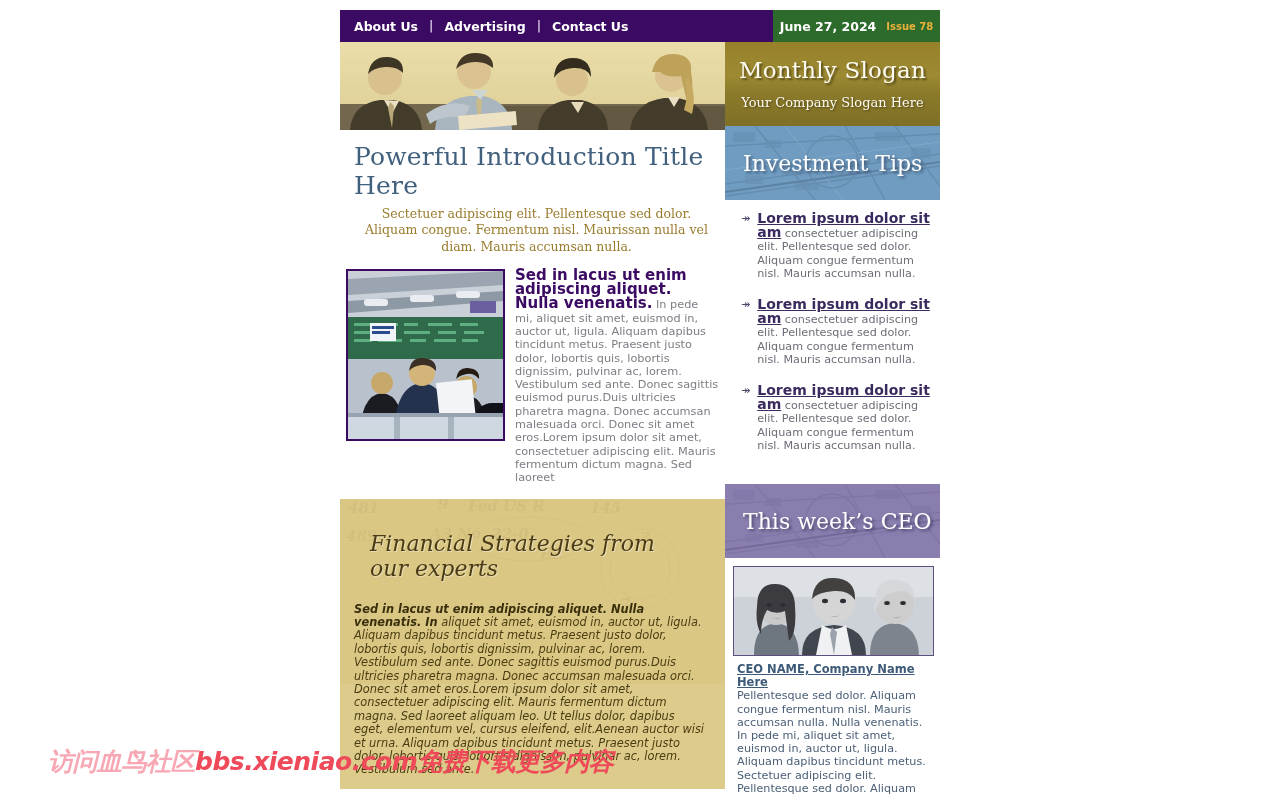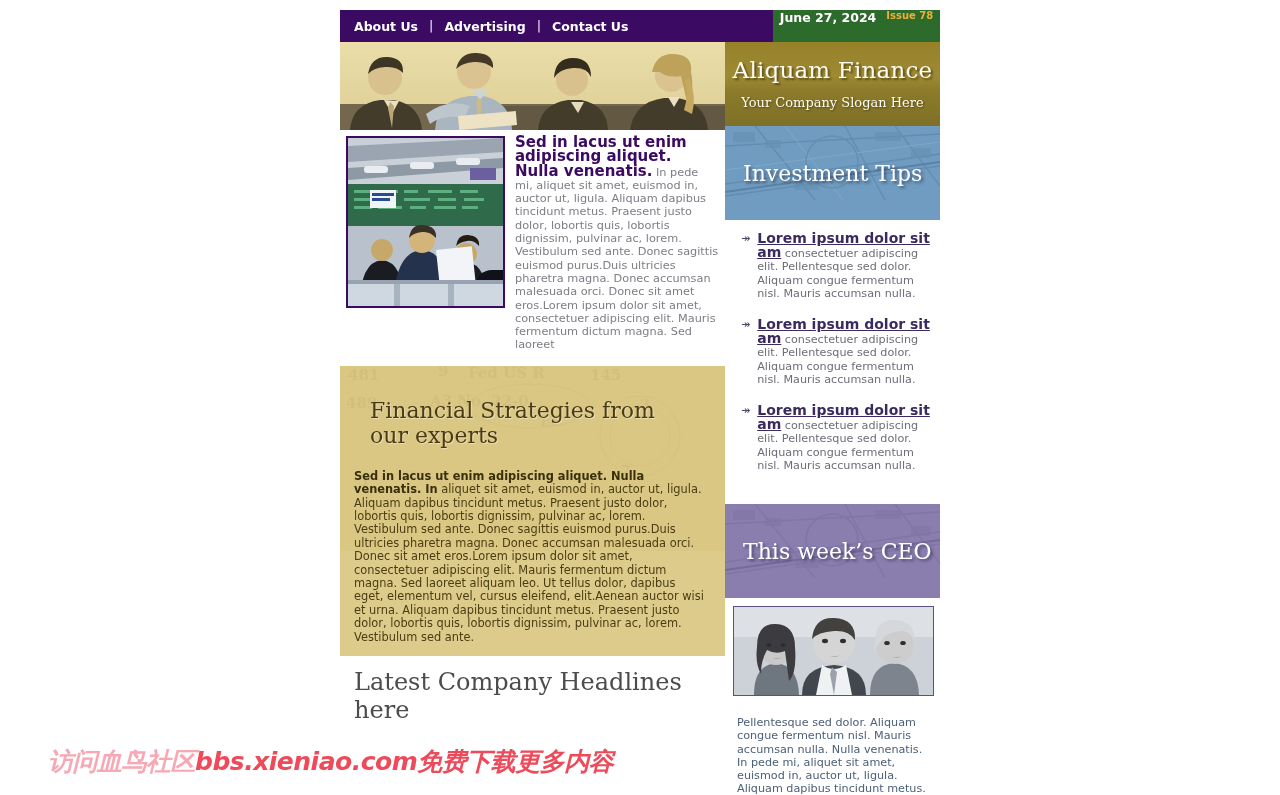--- a/index.html
+++ b/index.html
@@ -24,21 +24,21 @@
     color:#ffffff;
   }
   .nav a{
     color:#ffffff;text-decoration:none;
     font-weight:bold;font-size:12.5px;
     font-family:"DejaVu Sans", sans-serif;
   }
   .nav .sep{color:#d9c7e8;margin:0 11px;font-size:12px;font-weight:bold;}
   .issuebar{
     flex:1;background:#2c6b2c;
-    display:flex;justify-content:center;
+    display:flex;align-items:center;justify-content:center;
     gap:10px;
   }
   .issuebar .date{color:#ffffff;font-weight:bold;font-size:12.5px;}
   .issuebar .issue{color:#e8b03a;font-weight:bold;font-size:10px;}
 
   
   .cols{display:flex;}
   .left{width:385px;}
   .right{width:215px;background:#ffffff;}
 
@@ -63,21 +63,21 @@
   }
   .masthead .mslog{
     font-family:"DejaVu Serif", serif;
     font-size:13px;color:#fdfbf2;
     text-shadow:1px 1px 2px rgba(40,30,0,.55);
     margin-top:12px;
   }
 
   
   .banner{
-    width:215px;height:94px;position:relative;overflow:hidden;
+    width:215px;height:74px;position:relative;overflow:hidden;
     display:flex;align-items:center;
   }
   .banner.blue{background:#6f9cc0;}
   .banner.purple{background:#8a7eae;}
   .banner .btxt{
     position:relative;z-index:3;
     font-family:"DejaVu Serif", serif;
     font-size:22px;color:#ffffff;
     text-shadow:2px 2px 3px rgba(20,20,50,.5);
     padding-left:18px;
@@ -108,20 +108,21 @@
     font-size:11.3px;line-height:13.3px;color:#7d7d85;
     font-family:"DejaVu Sans", sans-serif;
   }
   .artbody b{color:#3b0a63;font-size:15px;}
 
   
   .gold{
     margin:4px 0 0 0;width:385px;
     background:#ddcb8b;position:relative;overflow:hidden;
     padding:4px 0 12px 0;
+    font-style:italic;
   }
   .gold .goldtex{position:absolute;inset:0;opacity:.30;}
   .gold h2{
     position:relative;z-index:2;margin:16px;padding:12px 14px 6px 14px;
     font-family:"DejaVu Serif", serif;font-weight:normal;
     font-size:22px;color:#4b3b14;
     text-shadow:1px 1px 1px rgba(255,255,255,.45);
   }
   .gold p{
     position:relative;z-index:2;margin:0;padding:0 18px 0 14px;
@@ -220,20 +221,24 @@
 
           <path d="M290 88 q4-28 34-32 l14 0 q28 6 30 32z" fill="#241f1a"></path>
           <circle cx="331" cy="34" r="16" fill="#dcc496"></circle>
           <path d="M312 30 q4-19 22-18 q19 1 17 18 q4 22-4 30 l-6-26 q-14 2-21-4z" fill="#b99b53"></path>
           <path d="M349 36 q8 18 3 36 l-8-4 q5-16 1-30z" fill="#c2a45c"></path>
           <path d="M328 55 l6 10 l6-10z" fill="#efe7d2"></path>
           <rect x="0" y="0" width="385" height="88" fill="#d8c07a" opacity="0.18"></rect>
         </svg>
       </div>
 
+      <div class="intro">
+        <h1>Powerful Introduction Title Here</h1>
+        <p>Sectetuer adipiscing elit. Pellentesque sed dolor.  Aliquam congue. Fermentum nisl. Maurissan nulla vel diam. Mauris accumsan nulla.</p>
+      </div>
 
       <div class="article">
         <div class="thumb-lg">
           <svg width="155" height="168" viewBox="0 0 155 168">
             <rect width="155" height="168" fill="#b9c2cc"></rect>
             <rect y="0" width="155" height="48" fill="#c9d0d8"></rect>
             <path d="M0 8 L155 0 L155 14 L0 24z" fill="#9aa5b1"></path>
             <path d="M0 30 L155 20 L155 30 L0 42z" fill="#8e99a6"></path>
             <rect x="16" y="28" width="24" height="7" rx="3" fill="#e9edf2"></rect>
             <rect x="62" y="24" width="24" height="7" rx="3" fill="#e9edf2"></rect>
@@ -311,21 +316,21 @@
       <div class="head2">
         <h2>Latest Company Headlines here</h2>
 
       </div>
 
     </div>
 
     <div class="right">
 
       <div class="masthead">
-        <div class="mtitle">Aliquam Finance</div>
+        <div class="mtitle">Monthly Slogan</div>
         <div class="mslog">Your Company Slogan Here</div>
       </div>
 
       <div class="banner blue">
         <svg class="tex" width="215" height="74" viewBox="0 0 215 74" preserveAspectRatio="none">
           <rect width="215" height="74" fill="#6f9cc0"></rect>
           <g stroke="#5a7fa0" fill="none" stroke-width="1.3">
             <path d="M0 58 L215 28"></path>
               <path d="M0 70 L215 40"></path>
               <path d="M30 0 L90 74"></path>
@@ -431,21 +436,21 @@
           <path d="M141 36 q0-24 20-23 q21 1 20 24 q-2-12-12-13 q-16 0-22 10 q-6 6-6 14 q-3-8 0-12z" fill="#d5d7da"></path>
           <g fill="#2d2d33">
               <ellipse cx="153" cy="36" rx="2.8" ry="2.1"></ellipse>
               <ellipse cx="169" cy="36" rx="2.8" ry="2.1"></ellipse>
             </g>
           <path d="M156 49 q6 3 11 0 q-4 4-11 0z" fill="#8a8a8f"></path>
         </svg>
       </div>
 
       <div class="ceotxt">
-        <br>
+        <a href="#">CEO NAME, Company Name Here</a><br>
         <span>Pellentesque sed dolor. Aliquam congue fermentum nisl. Mauris accumsan nulla. Nulla venenatis. In pede mi, aliquet sit amet, euismod in, auctor ut, ligula. Aliquam dapibus tincidunt metus. Sectetuer adipiscing elit. Pellentesque sed dolor. Aliquam congue fermentum</span>
       </div>
 
     </div>
   </div>
 </div>
 
 <div class="wm">
   <span>访问血鸟社区</span><span class="red">bbs.xieniao.com</span><span class="red">免费下载更多内容</span>
 </div>

